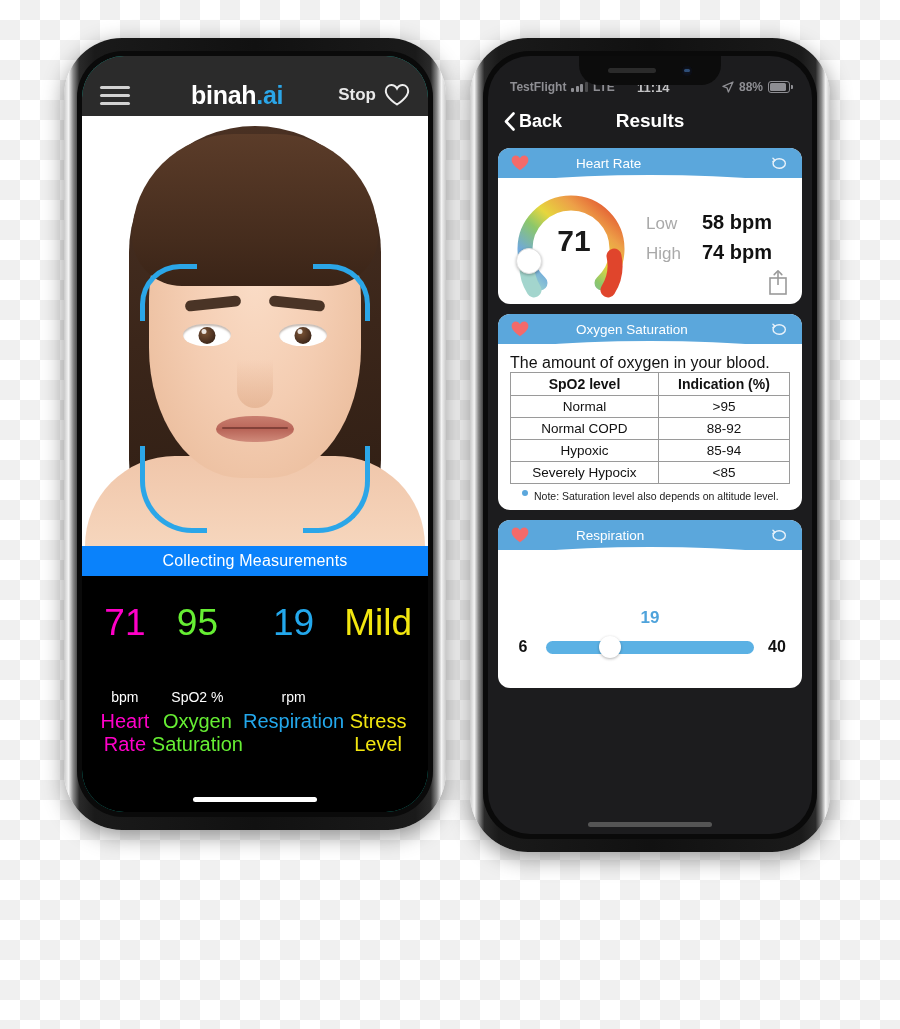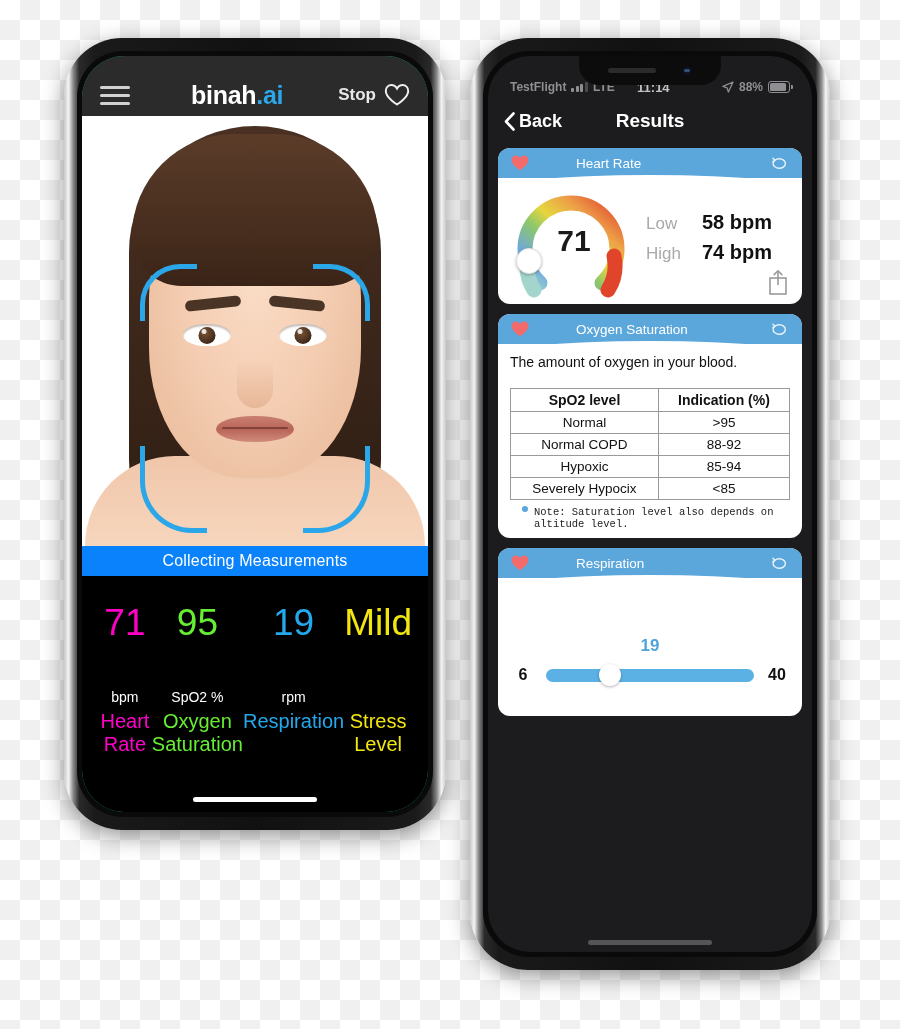--- a/index.html
+++ b/index.html
@@ -218,21 +218,21 @@
     padding: 28px 16px 0 16px;
     box-sizing: border-box;
     display: flex;
   }
   .metric { flex: 1; text-align: center; display: flex; flex-direction: column; }
   .metric .value { font-size: 37px; line-height: 1.05; font-weight: 400; }
   .metric .unit { font-size: 14px; color: #ffffff; margin-top: 46px; min-height: 16px; }
   .metric .name { font-size: 20px; line-height: 1.18; margin-top: 5px; }
 
   
-  #phone-right { left: 470px; top: 38px; width: 360px; height: 932px; }
+  #phone-right { left: 470px; top: 38px; width: 360px; height: 814px; }
   .right-screen { background: #1c1c1e; display: flex; flex-direction: column; }
 
   .ios-status {
     flex: none;
     height: 44px;
     padding: 18px 22px 0 22px;
     box-sizing: border-box;
     display: flex;
     align-items: center;
     color: #8e8e93;
@@ -309,35 +309,35 @@
     box-shadow: 0 1px 3px rgba(0,0,0,.28);
   }
   .hr-stats { margin-left: 16px; }
   .hr-row { display: flex; align-items: baseline; gap: 10px; margin-bottom: 7px; }
   .hr-lbl { width: 46px; color: #a9a9a9; font-size: 17px; }
   .hr-num { color: #111; font-size: 20px; font-weight: bold; }
   .share-icon { position: absolute; right: 12px; bottom: 8px; }
 
   
   .spo2-body { padding: 10px 12px 8px 12px; }
-  .spo2-desc { font-size: 14px; color: #111; margin-bottom: 18px; }
+  .spo2-desc { font-size: 16px; color: #111; margin-bottom: 0; }
   table.spo2 { width: 100%; border-collapse: collapse; font-size: 13.5px; }
   table.spo2 td, table.spo2 th {
     border: 1px solid #9a9a9a;
     text-align: center;
     padding: 3px 2px;
     color: #111;
     font-weight: normal;
   }
   table.spo2 th { font-weight: bold; font-size: 14px; }
   table.spo2 tr:first-child th:first-child { border-top-left-radius: 6px; }
   table.spo2 tr:first-child th:last-child { border-top-right-radius: 6px; }
   table.spo2 tr:last-child td:first-child { border-bottom-left-radius: 6px; }
   table.spo2 tr:last-child td:last-child { border-bottom-right-radius: 6px; }
-  .spo2-note { font-size: 10.5px; color: #222; margin-top: 6px; display: flex; gap: 6px; padding-left: 12px; font-family: Liberation Mono, monospace; }
+  .spo2-note { font-size: 10.5px; color: #222; margin-top: 6px; display: flex; gap: 6px; padding-left: 12px; }
   .bullet { width: 6px; height: 6px; border-radius: 50%; background: #5BA7DC; flex: none; }
 
   
   .resp-body { height: 138px; position: relative; }
   .resp-val {
     position: absolute; left: 0; right: 0; top: 58px; text-align: center;
     color: #4FA3DB; font-size: 17px; font-weight: bold;
   }
   .resp-slider { position: absolute; left: 0; right: 0; top: 88px; display: flex; align-items: center; padding: 0 12px; box-sizing: border-box; gap: 10px; }
   .resp-min, .resp-max { font-size: 16px; font-weight: bold; color: #111; width: 26px; text-align: center; flex: none; }

